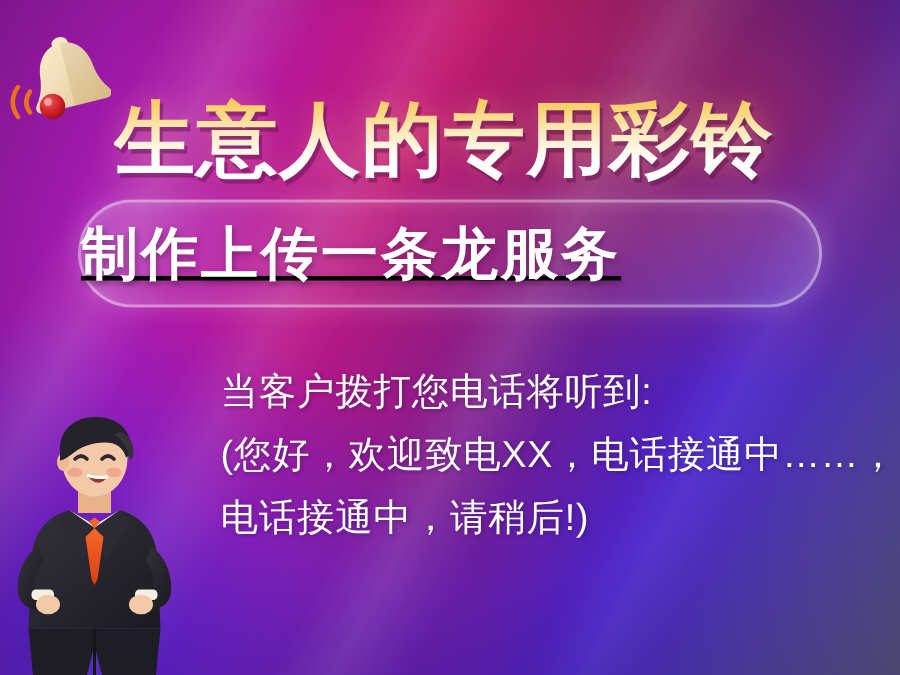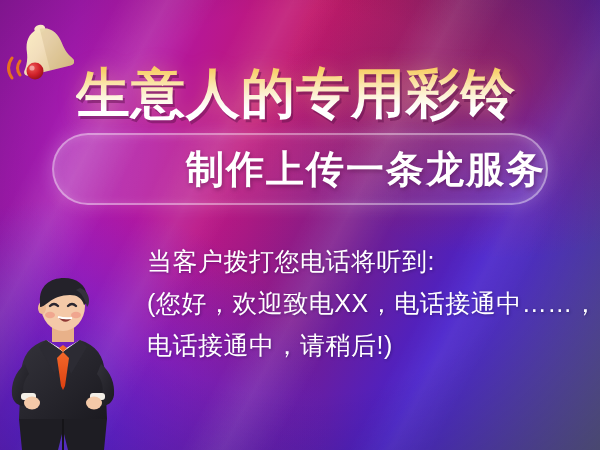--- a/index.html
+++ b/index.html
@@ -127,21 +127,22 @@
     border: 2px solid rgba(255,255,255,0.42);
     background: linear-gradient(100deg,
         rgba(255,255,255,0.17) 0%,
         rgba(255,255,255,0.09) 32%,
         rgba(255,255,255,0.05) 60%,
         rgba(255,255,255,0.12) 100%);
     box-shadow: 0 0 18px rgba(255,255,255,0.18),
                 inset 0 1px 10px rgba(255,255,255,0.16);
     display: flex;
     align-items: center;
-    justify-content: flex-end;
+    justify-content: flex-start;
+    text-decoration: underline;
   }
   .pill-text {
     font-size: 38px;
     font-weight: bold;
     color: #ffffff;
     letter-spacing: 2px;
     white-space: nowrap;
     text-shadow: 1px 2px 4px rgba(70,10,60,0.45);
   }
 

